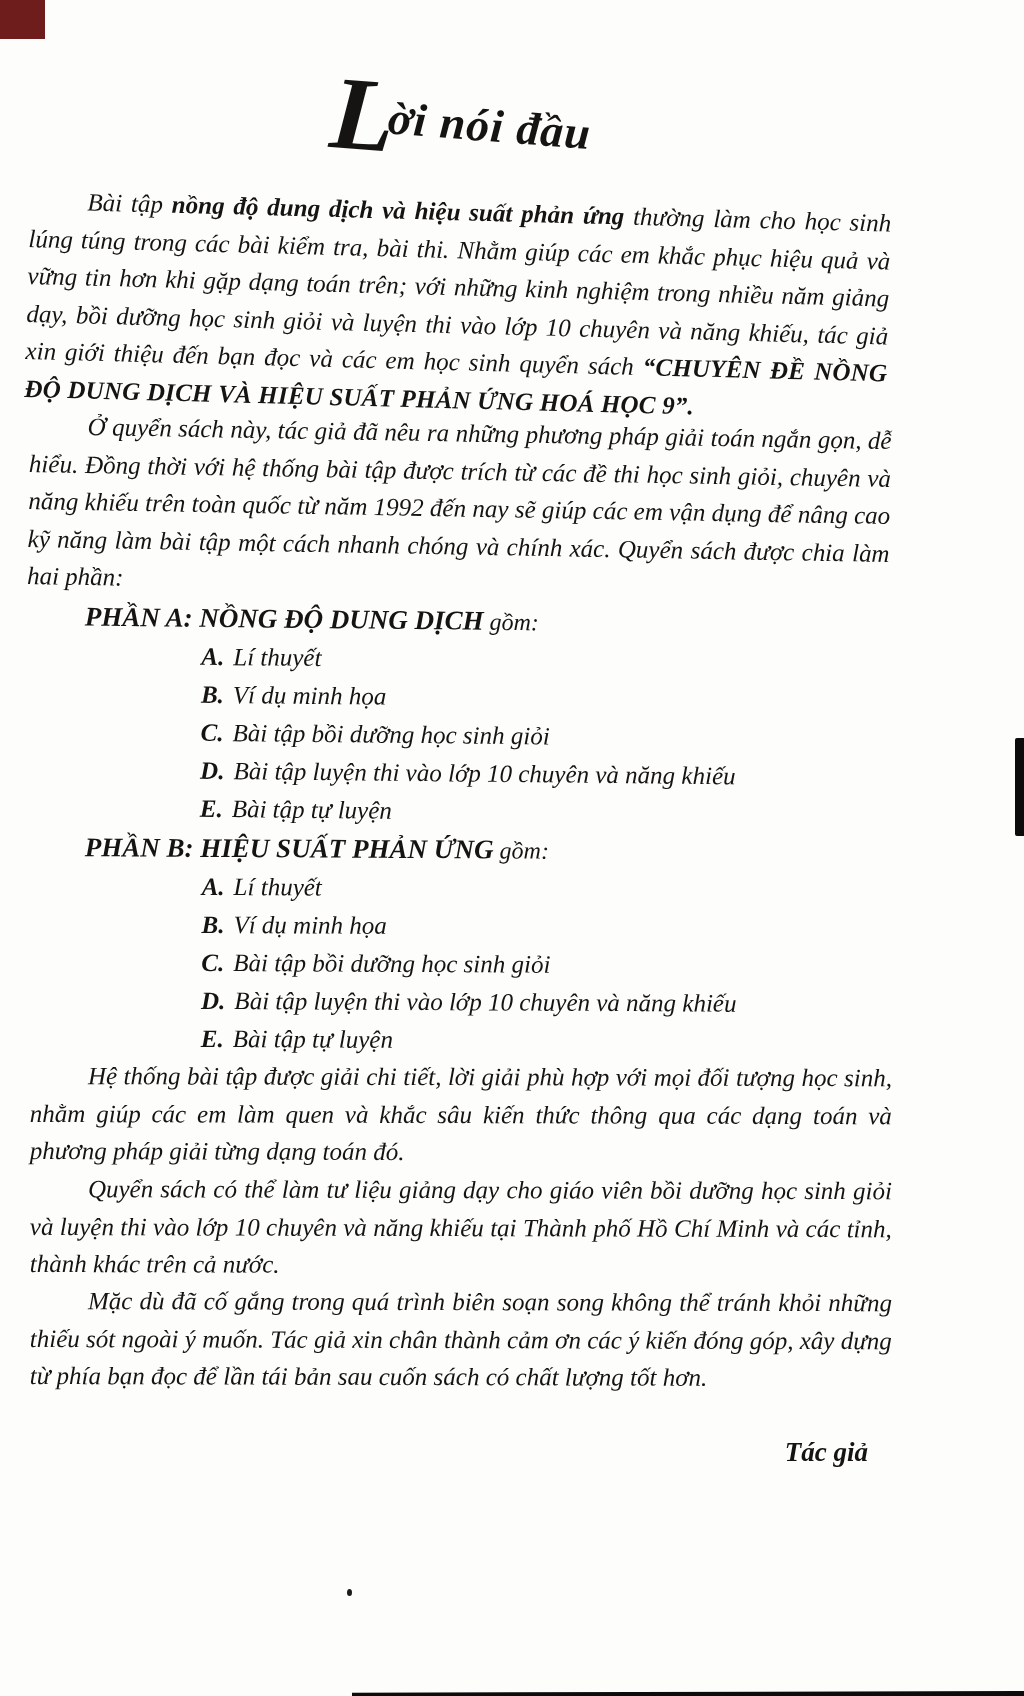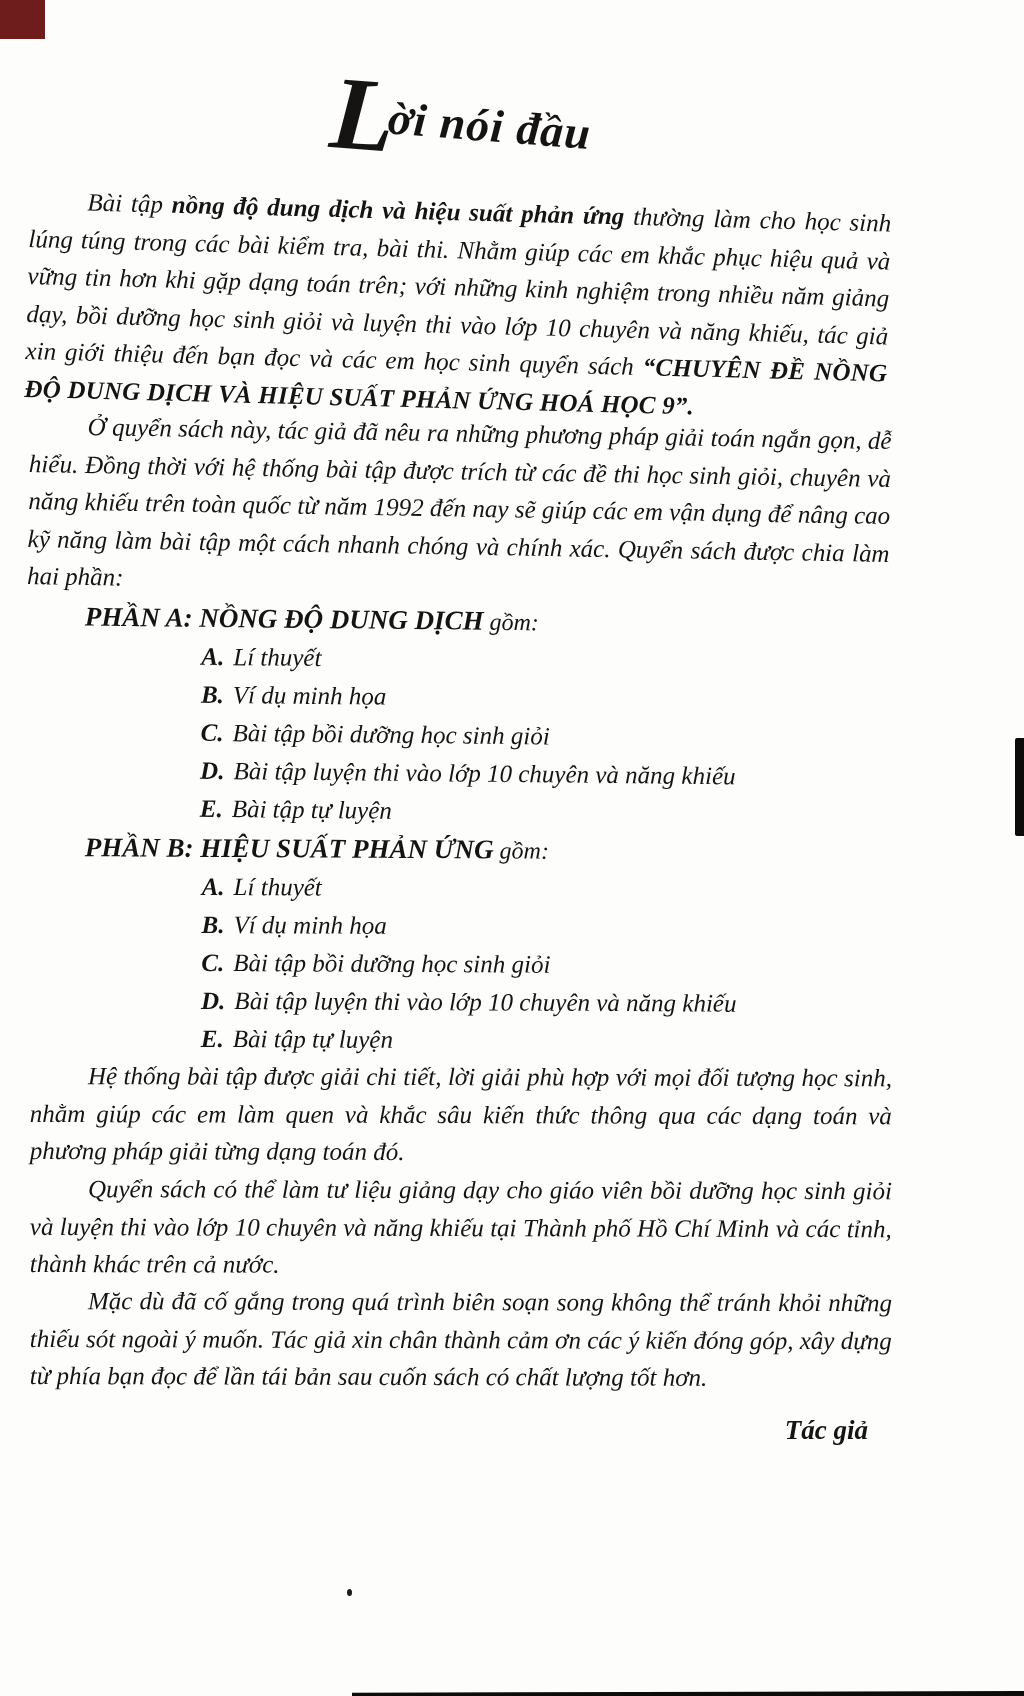--- a/index.html
+++ b/index.html
@@ -75,21 +75,21 @@
   .toc { margin-left: 172px; }
   .toc-item {
     font-style: italic;
     font-size: 25px;
     line-height: 1.52;
   }
   .toc-letter { margin-right: 9px; }
 
   
   .signature {
-    margin: 20px 24px 0 0;
+    margin: 42px 24px 0 0;
     text-align: right;
     font-style: italic;
     font-weight: bold;
     font-size: 27px;
   }
 
   
   .corner-mark {
     position: absolute;
     top: 0; left: 0;

